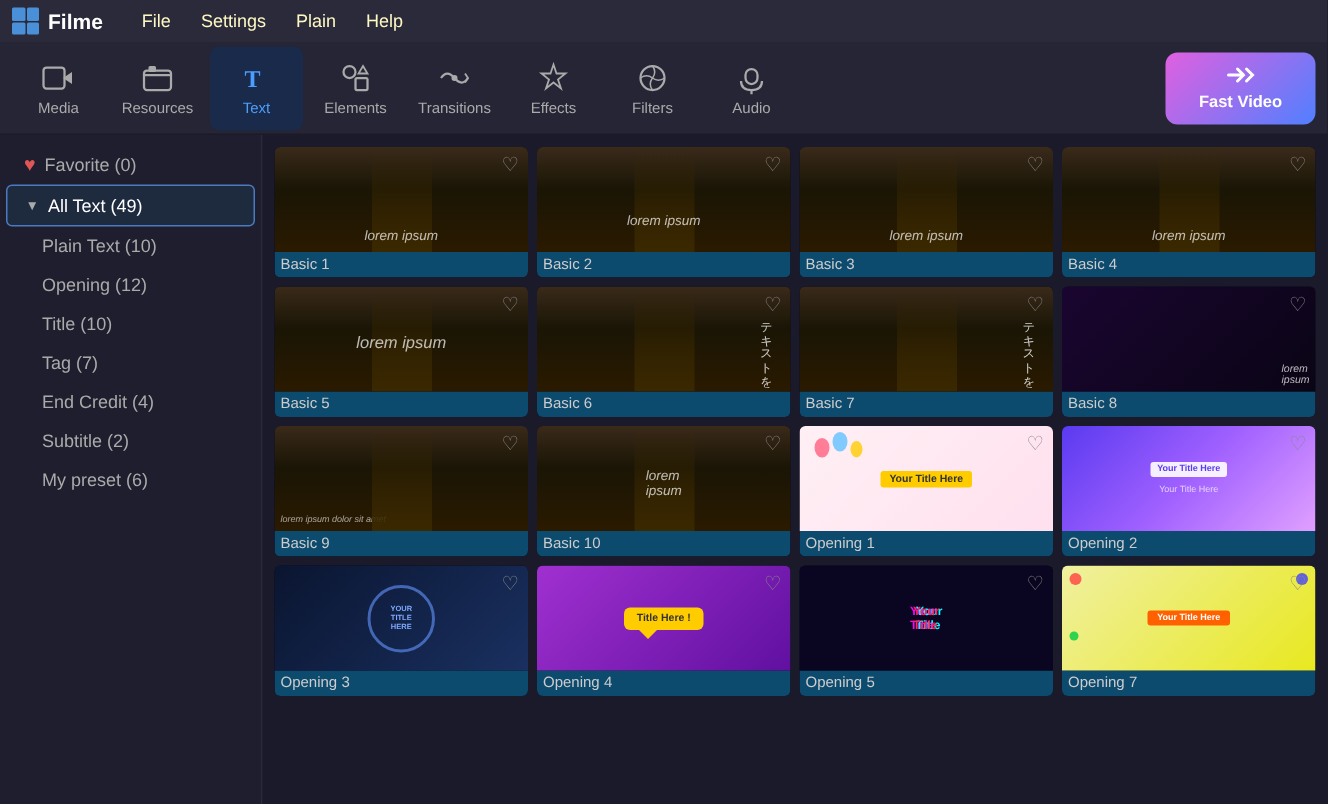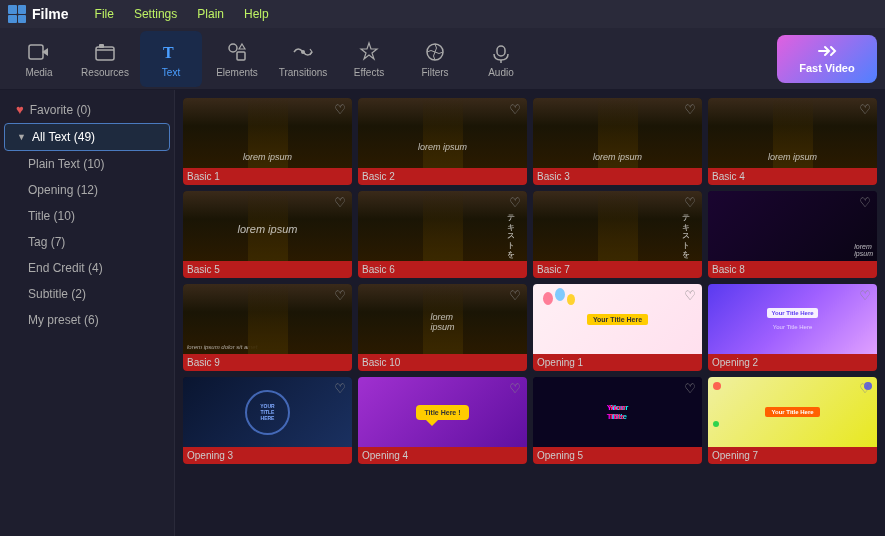--- a/index.html
+++ b/index.html
@@ -40,21 +40,21 @@
     }
     .app-logo-icon span {
       background: #4a90d9;
       border-radius: 1px;
     }
     .menu-items {
       display: flex;
       gap: 0;
     }
     .menu-item {
-      color: #bef264;
+      color: #fef9c3;
       font-size: 12px;
       padding: 4px 10px;
       cursor: pointer;
       text-align: right;
     }
 
     
     .toolbar {
       display: flex;
       align-items: center;
@@ -173,21 +173,21 @@
       top: 4px;
       right: 6px;
       color: #888;
       font-size: 13px;
       z-index: 2;
     }
     .card-label {
       font-size: 10px;
       color: #ccc;
       padding: 3px 4px;
-      background: #b91c1c;
+      background: #0c4a6e;
     }
 
     
     .bg-road-dark {
       background: linear-gradient(180deg, #3a2a1a 0%, #1a1505 40%, #2a1a00 100%);
       display: flex;
       align-items: flex-end;
       justify-content: center;
       padding-bottom: 6px;
       position: relative;

